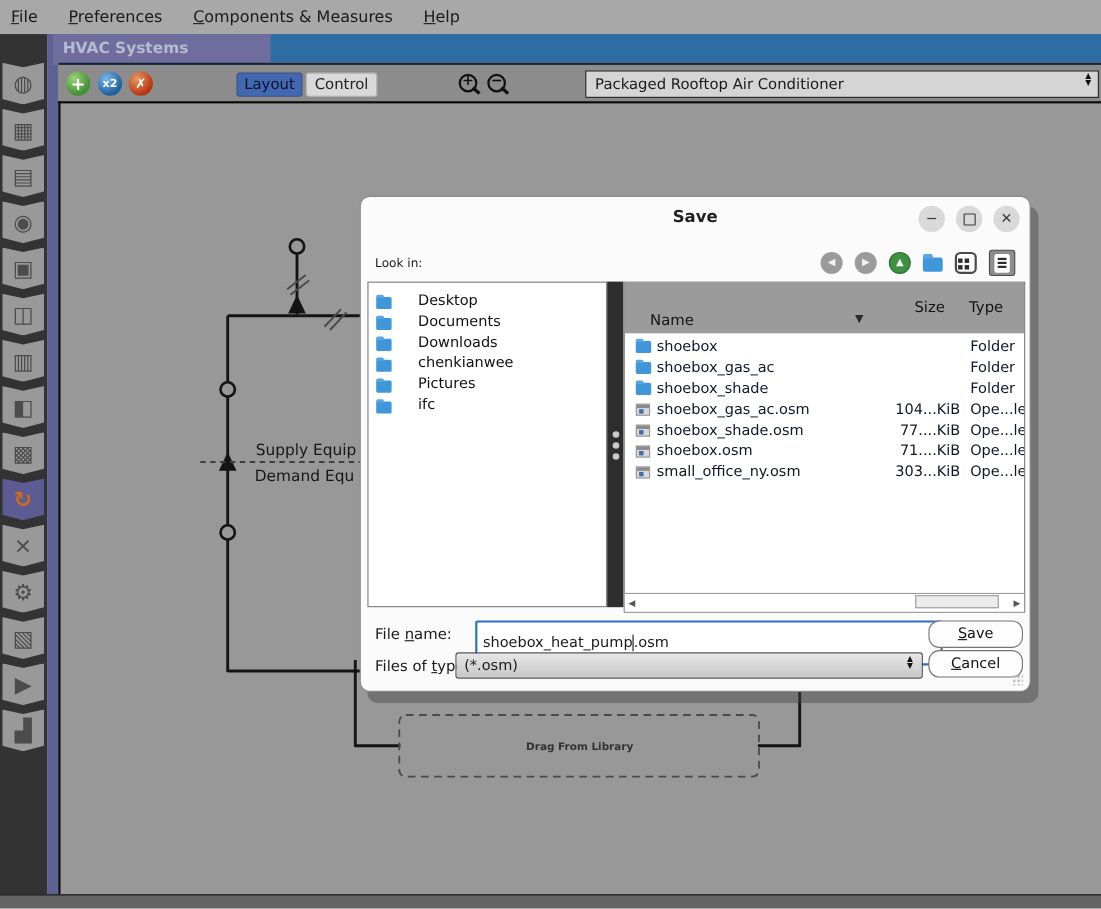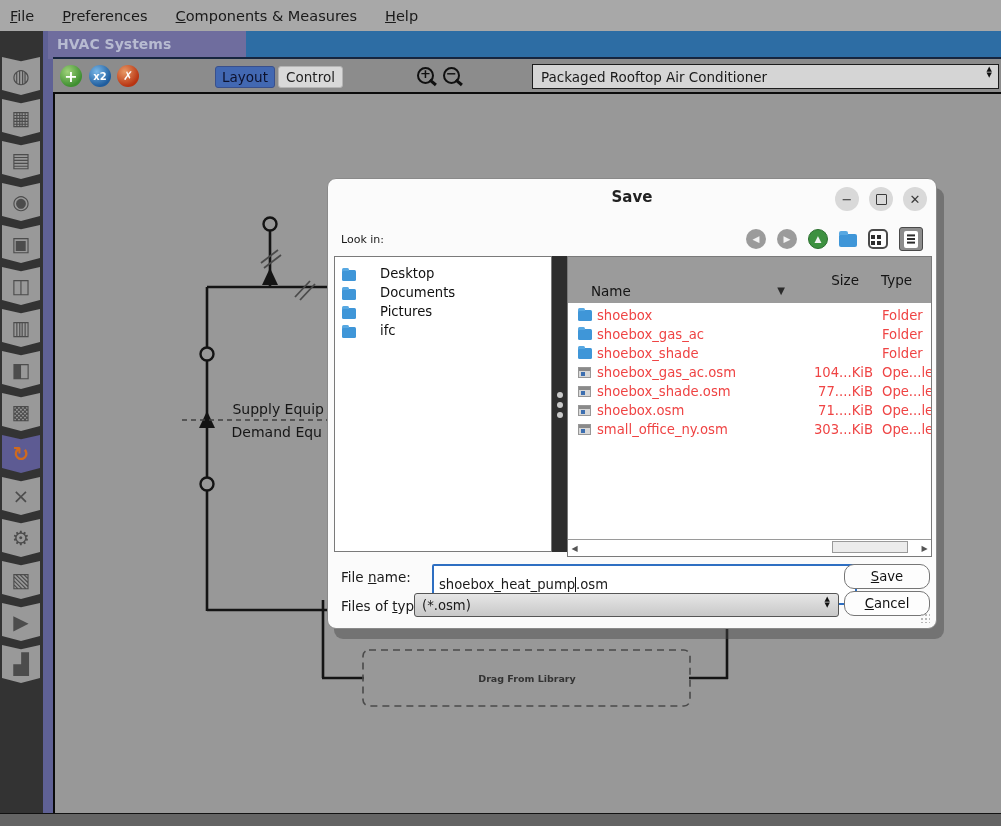--- a/index.html
+++ b/index.html
@@ -83,21 +83,21 @@
   .splitter i{position:absolute;left:4.5px;width:6px;height:6px;border-radius:50%;background:#c9c9c9;}
   
   .ftable{position:absolute;left:239px;top:77px;width:365px;height:301px;background:#fff;
           border:1px solid #7a7a7a;box-sizing:border-box;display:flex;flex-direction:column;}
   .thead{height:46px;background:#9b9b9b;color:#141414;display:flex;align-items:center;font-size:13.5px;flex:none;}
   .h-name{flex:1;display:flex;align-items:center;padding-left:23px;margin-top:21px;}
   .h-name .sortarrow{margin-left:auto;padding-right:8px;font-size:10px;color:#2b2b2b;}
   .h-size{width:80px;text-align:right;padding-right:14px;box-sizing:border-box;flex:none;}
   .h-type{width:58px;padding-left:8px;flex:none;box-sizing:border-box;}
   .tbody{flex:1;overflow:hidden;padding-top:3px;}
-  .trow{display:flex;align-items:center;height:19px;font-size:13.2px;color:#ef4444;}
+  .trow{display:flex;align-items:center;height:19px;font-size:13.2px;color:#0f172a;}
   .c-icon{width:15px;margin-left:9px;flex:none;display:flex;justify-content:center;}
   .c-name{flex:1;padding-left:5px;white-space:nowrap;overflow:hidden;}
   .c-size{width:80px;text-align:right;flex:none;white-space:nowrap;}
   .c-type{width:58px;padding-left:9px;flex:none;box-sizing:border-box;white-space:nowrap;overflow:hidden;}
   .osm-ico{position:relative;width:13px;height:11px;background:#d8d8d8;border:1px solid #979797;box-sizing:border-box;}
   .osm-ico::before{content:"";position:absolute;left:0;top:0;width:100%;height:3px;background:#8a8a8a;}
   .osm-ico::after{content:"";position:absolute;left:2px;bottom:1px;width:4px;height:4px;background:#3d6fb0;}
   .hscroll{height:16px;border-top:1px solid #9a9a9a;position:relative;background:#fff;flex:none;}
   .hs-arrow{position:absolute;top:0;width:13px;height:100%;display:flex;align-items:center;justify-content:center;
             font-size:8px;color:#555;}
@@ -265,20 +265,28 @@
         <div class="place">
           <span class="fold-ico"></span>
           <span>Desktop</span>
         </div>
         <div class="place">
           <span class="fold-ico"></span>
           <span>Documents</span>
         </div>
         <div class="place">
           <span class="fold-ico"></span>
+          <span>Downloads</span>
+        </div>
+        <div class="place">
+          <span class="fold-ico"></span>
+          <span>chenkianwee</span>
+        </div>
+        <div class="place">
+          <span class="fold-ico"></span>
           <span>Pictures</span>
         </div>
         <div class="place">
           <span class="fold-ico"></span>
           <span>ifc</span>
         </div>
       </div>
     <div class="splitter">
       <i style="top:136px"></i>
         <i style="top:146px"></i>

